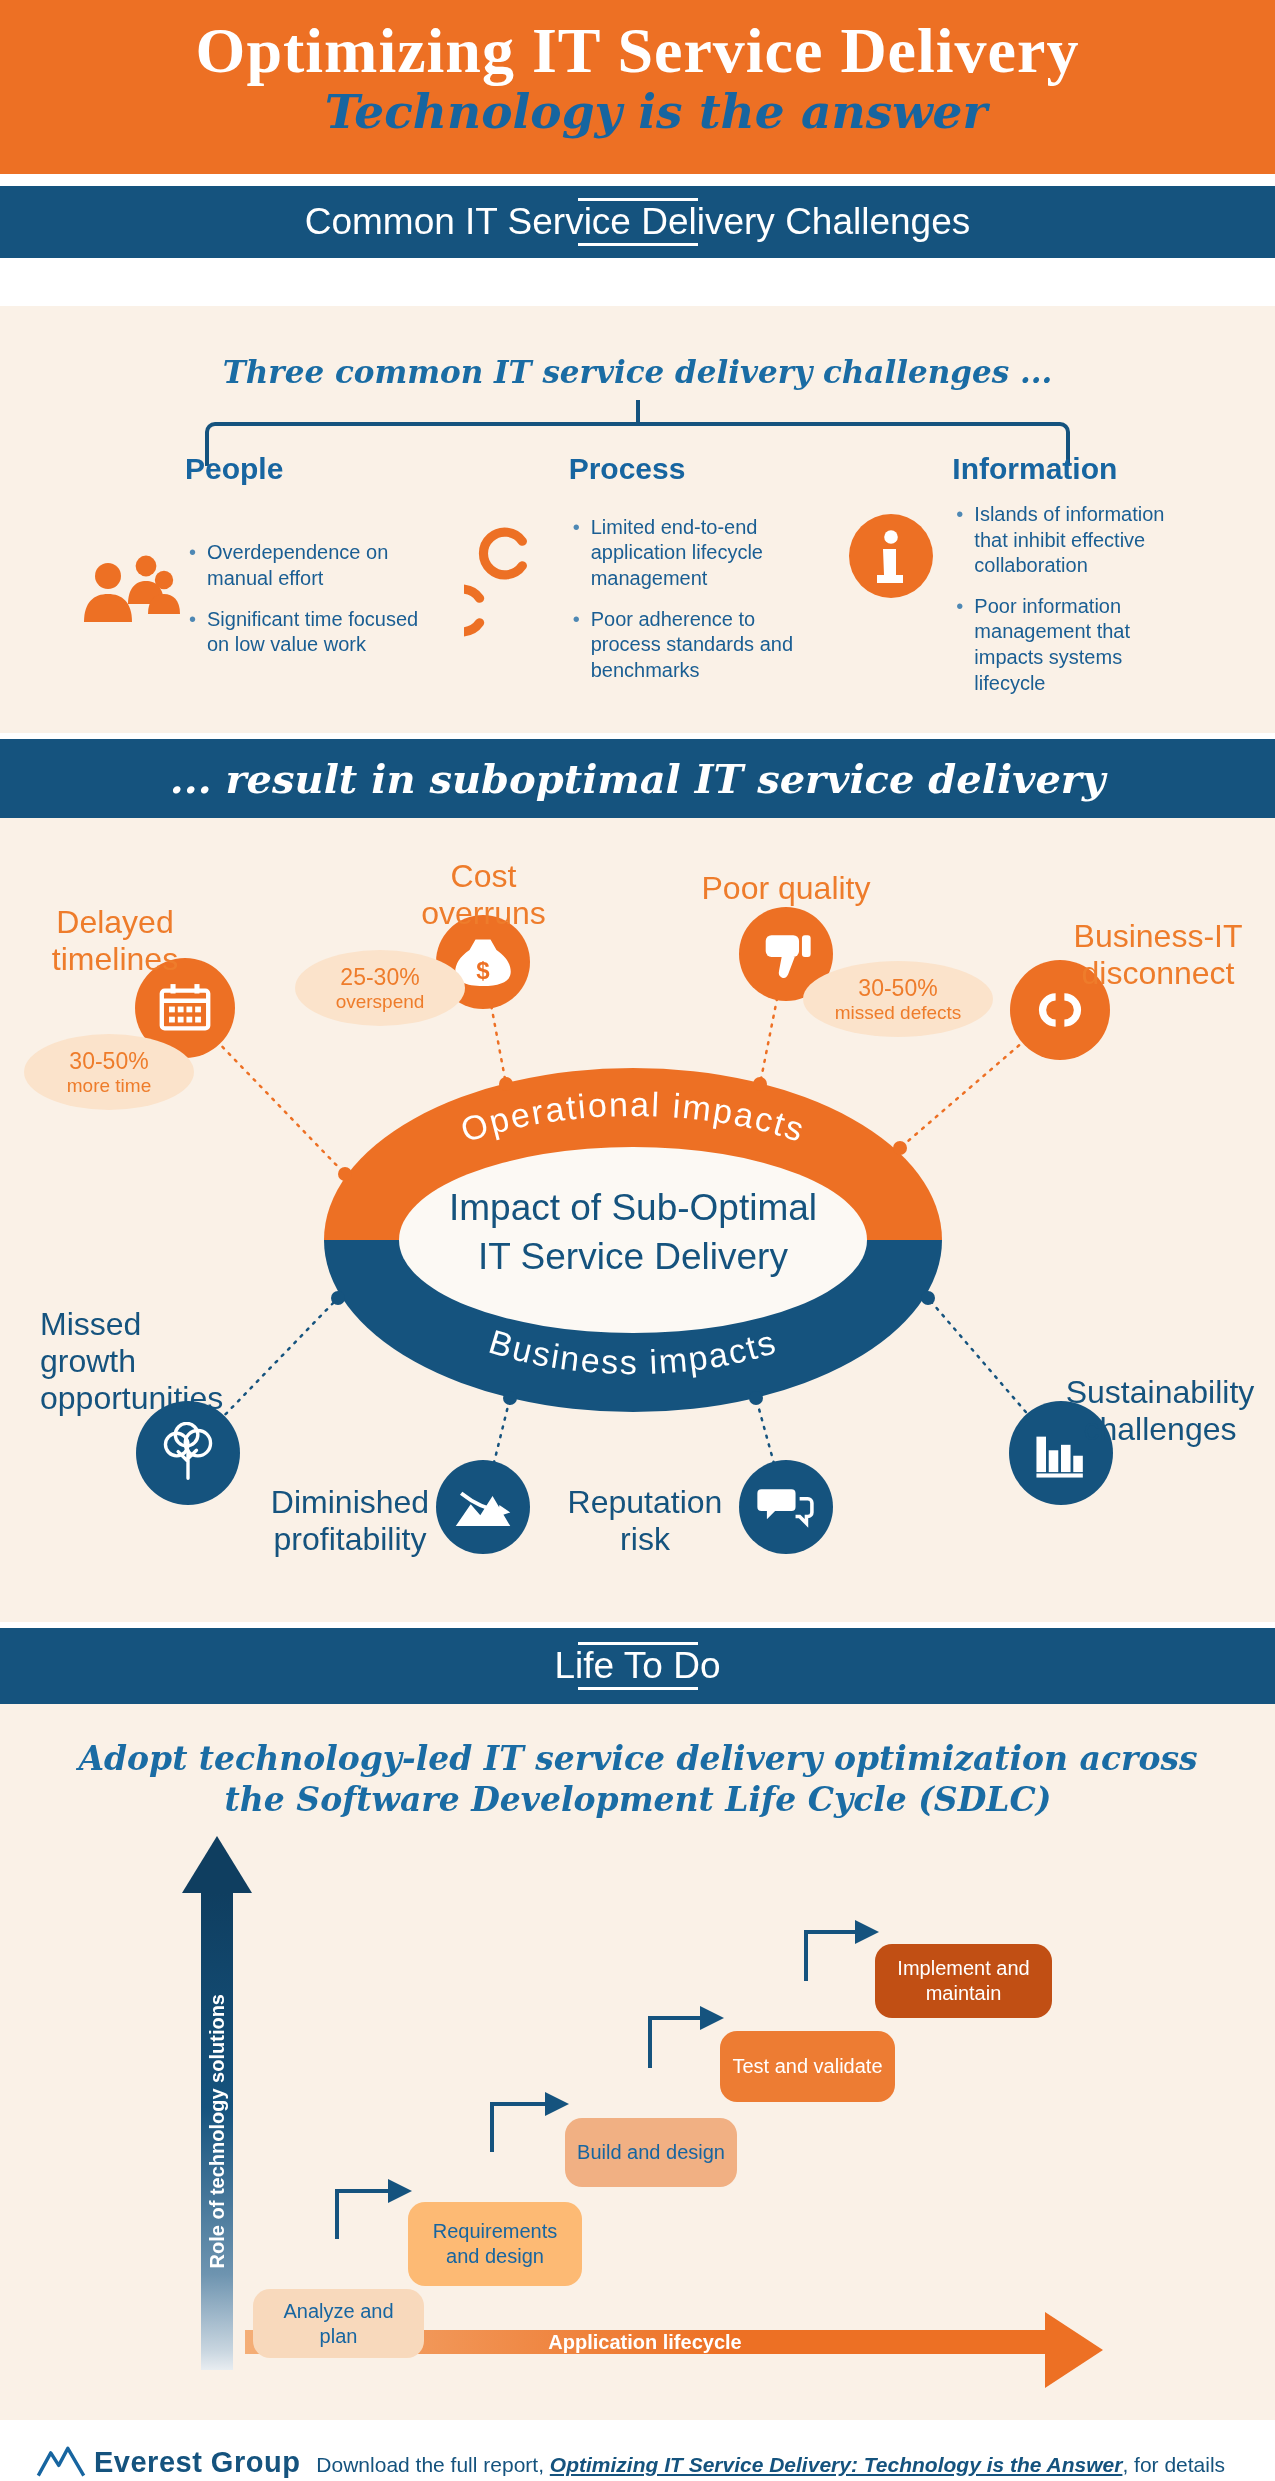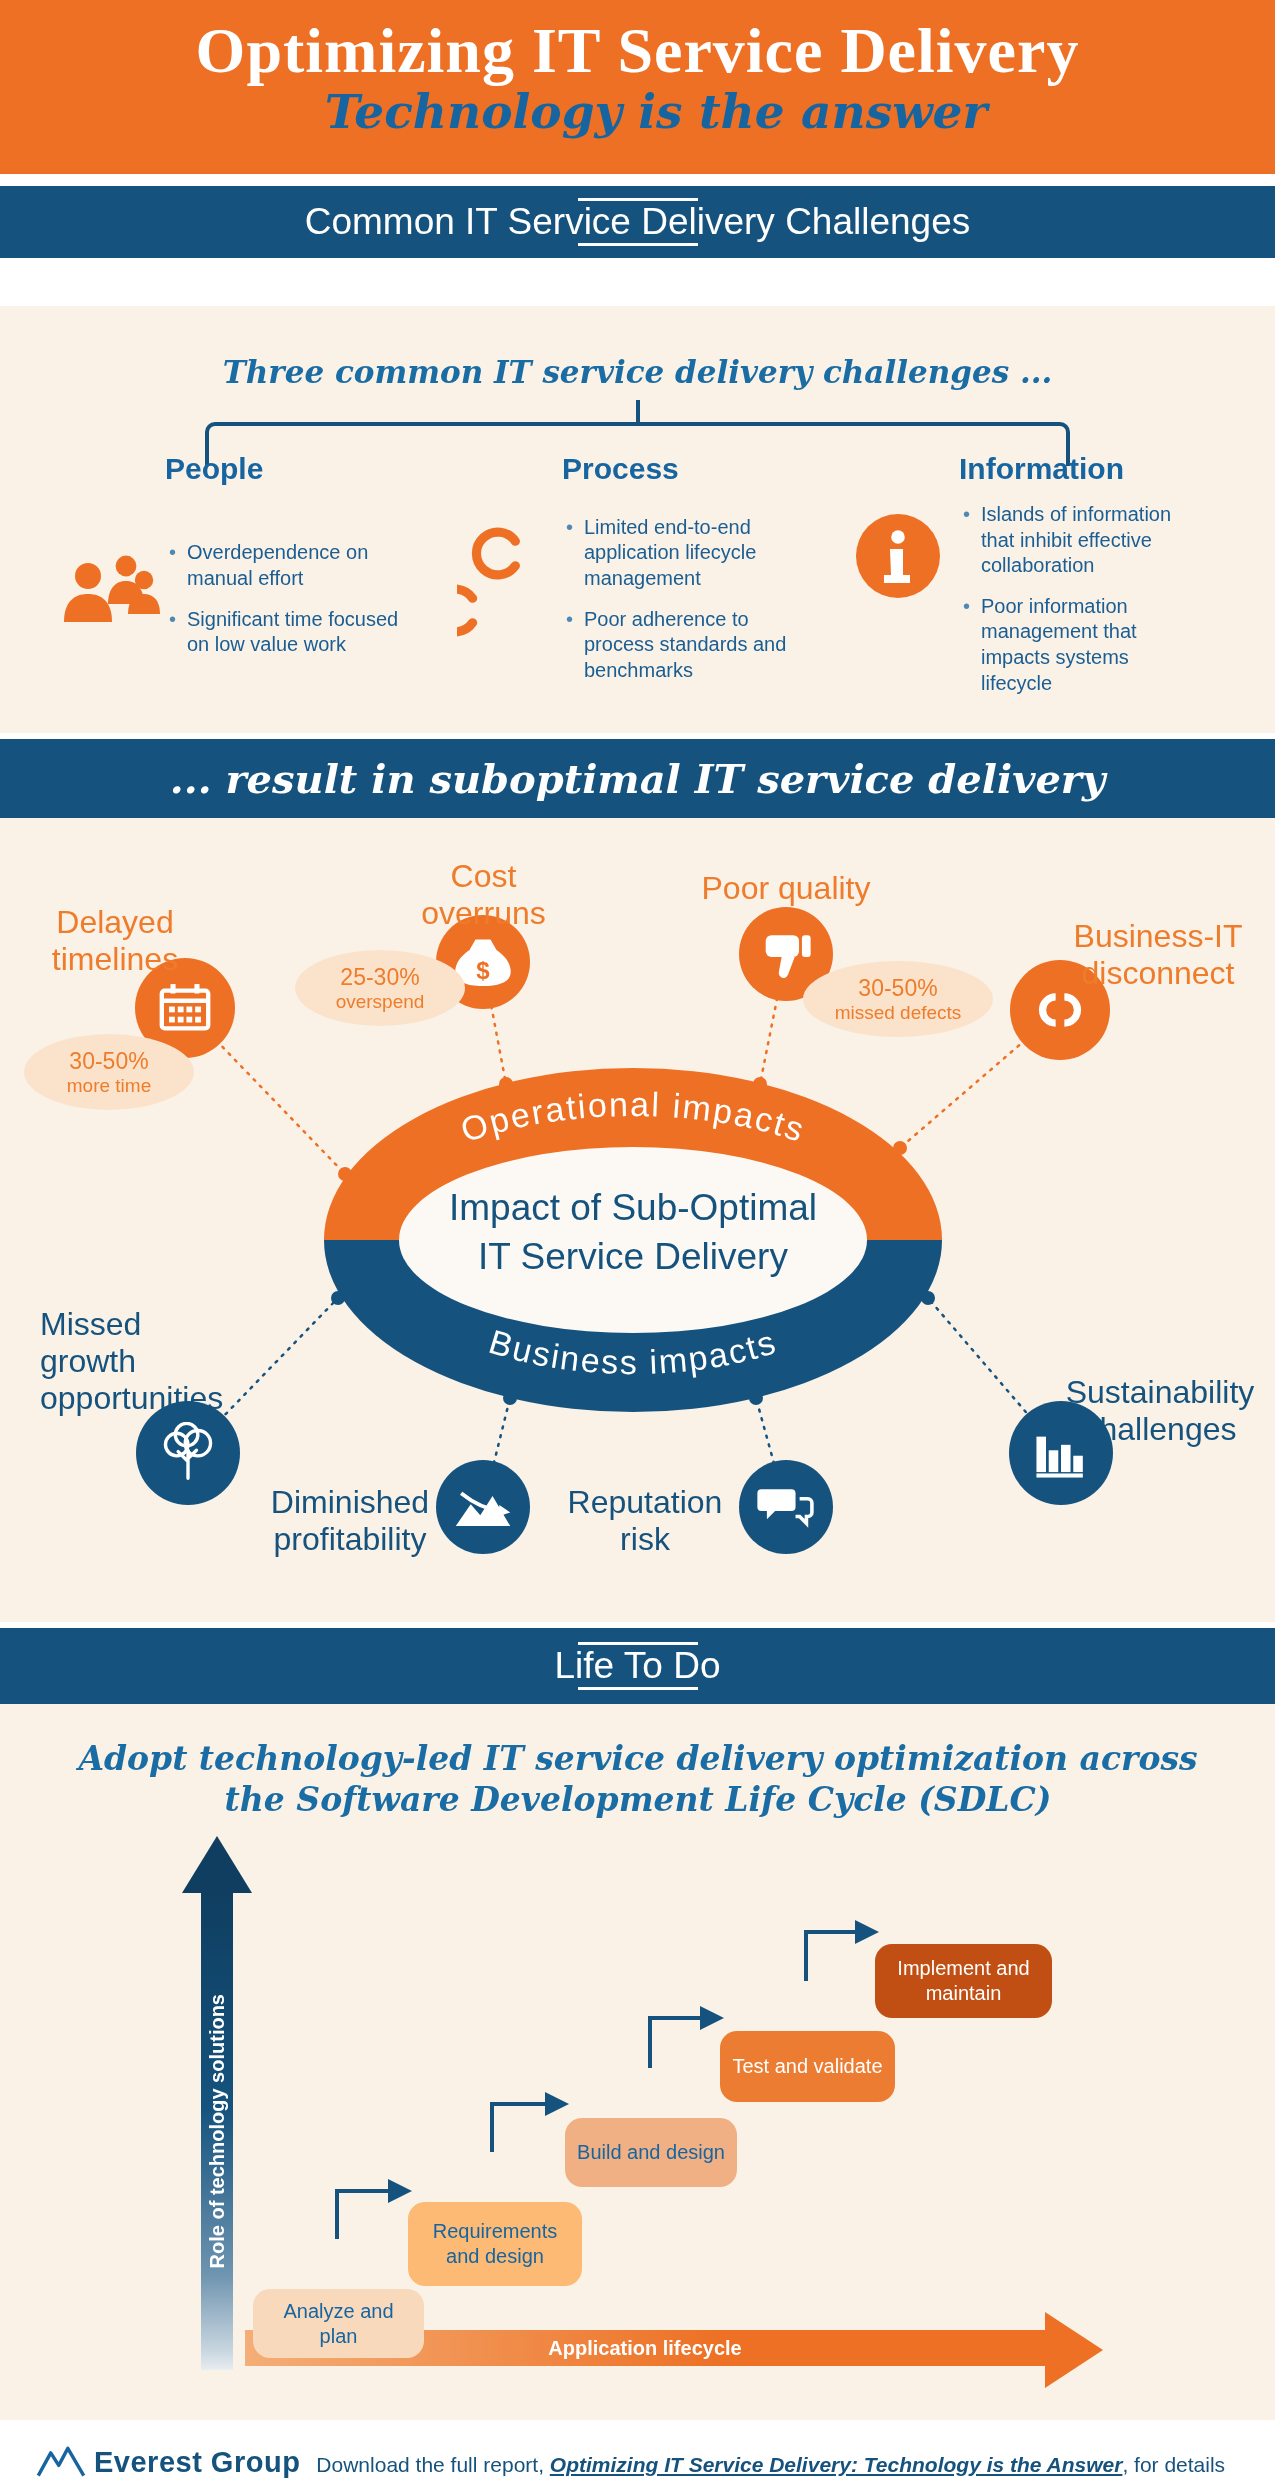--- a/index.html
+++ b/index.html
@@ -19,21 +19,21 @@
   .banner .bline { display: inline-block; width: 120px; height: 3px; background: #ffffff; margin: 0 30px; }
   .banner1 { margin-top: 12px; }
   .banner2 { height: 79px; margin-top: 6px; font-size: 40px; }
   .banner3 { height: 76px; margin-top: 6px; }
 
   
   .challenges { height: 427px; background: #FAF1E7; padding-top: 48px; margin-top: 48px; }
   .ch-heading { text-align: center; font-size: 31px; color: #1A6CA4; }
   .bracket-stub { width: 4px; height: 22px; background: #15537E; margin: 10px auto 0 auto; }
   .bracket { width: 865px; height: 44px; margin-left: 205px; border-top: 4px solid #15537E; border-left: 4px solid #15537E; border-right: 4px solid #15537E; border-radius: 10px 10px 0 0; }
-  .cols { display: flex; padding: 0 60px; gap: 36px; margin-top: -14px; }
+  .cols { display: flex; padding: 0 80px; gap: 36px; margin-top: -14px; }
   .col { flex: 1; display: grid; grid-template-columns: 105px 1fr; }
   .col-title { grid-column: 2; font-size: 30px; font-weight: 600; color: #1765A0; margin-bottom: 16px; }
   .col-icon { grid-column: 1; grid-row: 2; padding-top: 10px; }
   .col-bullets { grid-column: 2; grid-row: 2; }
   .bullet { position: relative; padding-left: 22px; font-size: 20px; line-height: 1.28; color: #1A5E93; margin-bottom: 15px; max-width: 236px; }
   .bullet::before { content: "•"; position: absolute; left: 4px; top: 0; color: #4E88B4; }
 
   
   .impact { height: 804px; background: #FAF1E7; position: relative; }
   .impact-overlay { position: absolute; left: 0; top: 0; z-index: 2; }
@@ -49,21 +49,21 @@
   .badge { position: absolute; z-index: 4; background: #FBE3CB; border-radius: 50%; display: flex; flex-direction: column; align-items: center; justify-content: center; color: #EE7C2B; }
   .badge-value { font-size: 23px; }
   .badge-caption { font-size: 19px; }
 
   
   .sdlc { height: 716px; background: #FAF1E7; position: relative; }
   .sdlc-heading { position: absolute; top: 34px; left: 68px; width: 1140px; text-align: center; font-size: 33px; line-height: 1.25; color: #1A6CA4; }
   .yaxis-head { position: absolute; left: 182px; top: 132px; width: 0; height: 0; border-left: 35px solid transparent; border-right: 35px solid transparent; border-bottom: 57px solid #0F3E60; }
   .yaxis-shaft { position: absolute; left: 201px; top: 189px; width: 32px; height: 477px; background: linear-gradient(180deg, #0F3E60 0%, #15537E 45%, #6E94B0 80%, #C9D6E0 96%, #E8EDF1 100%); display: flex; align-items: center; justify-content: center; }
   .yaxis-label { writing-mode: vertical-rl; transform: rotate(180deg); color: #ffffff; font-size: 20px; font-weight: bold; white-space: nowrap; }
-  .xaxis-shaft { position: absolute; left: 245px; top: 626px; width: 800px; height: 36px; background: linear-gradient(90deg, #F4AE77 0%, #ED7024 60%); display: flex; align-items: center; justify-content: center; color: #fff; font-size: 20px; font-weight: bold; }
+  .xaxis-shaft { position: absolute; left: 245px; top: 626px; width: 800px; height: 24px; background: linear-gradient(90deg, #F4AE77 0%, #ED7024 60%); display: flex; align-items: center; justify-content: center; color: #fff; font-size: 20px; font-weight: bold; }
   .xaxis-head { position: absolute; left: 1045px; top: 608px; width: 0; height: 0; border-top: 38px solid transparent; border-bottom: 38px solid transparent; border-left: 58px solid #ED7024; }
   .step { position: absolute; border-radius: 17px; display: flex; align-items: center; justify-content: center; text-align: center; font-size: 20px; line-height: 1.25; padding: 4px 10px; margin-top: 48px; }
   .sdlc-connectors { position: absolute; left: 0; top: 0; z-index: 2; }
 
   
   .footer { height: 84px; background: #ffffff; display: flex; align-items: center; padding-left: 36px; }
   .brand { display: flex; align-items: center; }
   .brand-name { font-size: 29px; font-weight: bold; color: #15537E; margin-left: 8px; letter-spacing: 0.5px; }
   .footer-text { font-size: 21px; color: #15537E; margin-left: 16px; margin-top: 6px; }
   .footer-link { color: #15537E; font-weight: bold; font-style: italic; text-decoration: underline; cursor: pointer; }

